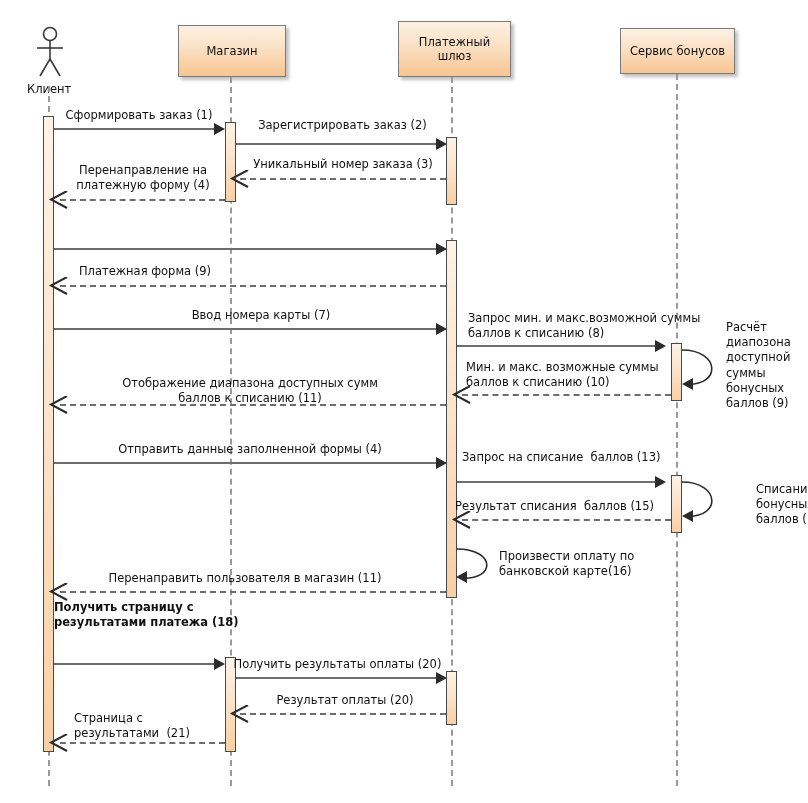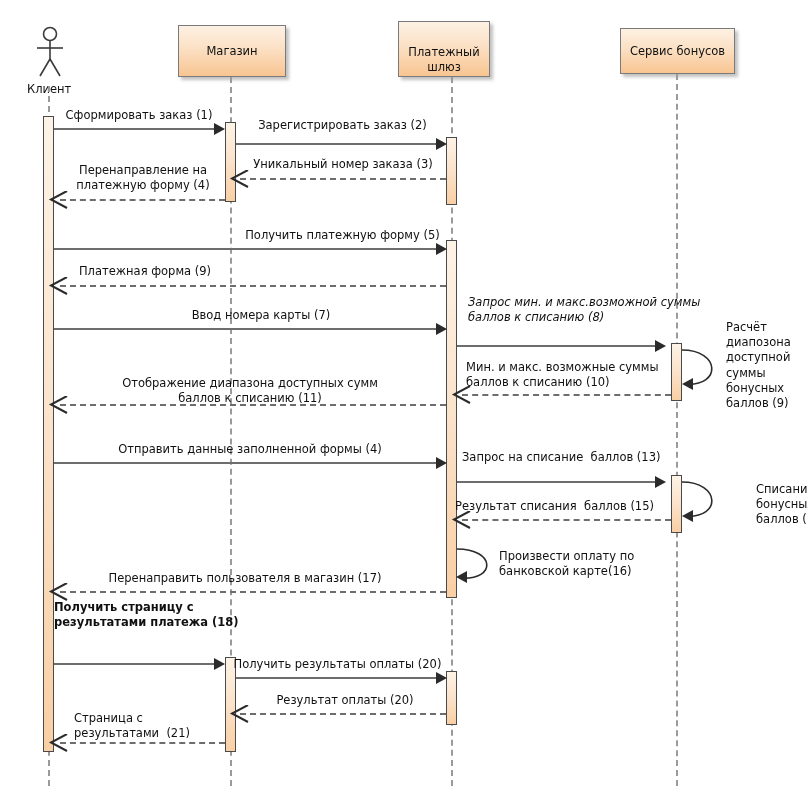--- a/index.html
+++ b/index.html
@@ -109,21 +109,21 @@
     <line x1="8" y1="22" x2="34" y2="22" stroke="#3a3a3a" stroke-width="1.6"></line>
     <line x1="21" y1="33" x2="11" y2="50" stroke="#3a3a3a" stroke-width="1.6"></line>
     <line x1="21" y1="33" x2="31" y2="50" stroke="#3a3a3a" stroke-width="1.6"></line>
   </svg>
   <div class="actor-label" style="left:27px; top:82px;">Клиент</div>
 
   <div class="participant" style="left:178px; top:25px; width:108px; height:52px;">
     <span>Магазин</span>
   </div>
 
-  <div class="participant" style="left:398px; top:21px; width:92px; height:56px; white-space:pre-line;align-items:flex-end;">
+  <div class="participant" style="left:398px; top:21px; width:113px; height:56px; white-space:pre-line;">
     <span style="white-space:pre-line;">Платежный
 шлюз</span>
   </div>
 
   <div class="participant" style="left:620px; top:28px; width:115px; height:46px;">
     <span>Сервис бонусов</span>
   </div>
 
   <div class="lifeline" style="left:48px;  top:86px;  height:700px;"></div>
   <div class="lifeline" style="left:230px; top:77px;  height:709px;"></div>
@@ -158,35 +158,34 @@
 
   <div class="msg dashed" style="left:60px; top:199px; width:165px;"></div>
   <svg class="openhead" style="left:48px; top:191px;" width="20" height="18">
     <polyline points="19,0 3,8.5 19,17" fill="none" stroke="#2b2b2b" stroke-width="2"></polyline>
   </svg>
   <div class="msg-label center" style="left:58px; top:163px; width:170px;">Перенаправление на
 платежную форму (4)</div>
 
   <div class="msg" style="left:54px; top:248px; width:389px;"></div>
   <div class="arrowhead solid-right" style="left:436px; top:243px;"></div>
-  <div class="msg-label center" style="left:240px; top:228px; width:205px;">Получить платежную форму (5)</div>
 
   <div class="msg dashed" style="left:60px; top:285px; width:386px;"></div>
   <svg class="openhead" style="left:48px; top:277px;" width="20" height="18">
     <polyline points="19,0 3,8.5 19,17" fill="none" stroke="#2b2b2b" stroke-width="2"></polyline>
   </svg>
   <div class="msg-label center" style="left:60px; top:264px; width:170px;">Платежная форма (9)</div>
 
   <div class="msg" style="left:54px; top:328px; width:389px;"></div>
   <div class="arrowhead solid-right" style="left:436px; top:323px;"></div>
   <div class="msg-label center" style="left:136px; top:308px; width:250px;">Ввод номера карты (7)</div>
 
   <div class="msg" style="left:457px; top:345px; width:204px;"></div>
   <div class="arrowhead solid-right" style="left:655px; top:340px;"></div>
-  <div class="msg-label left" style="left:468px; top:295px; width:270px;font-style:italic;">Запрос мин. и макс.возможной суммы
+  <div class="msg-label left" style="left:468px; top:311px; width:270px;">Запрос мин. и макс.возможной суммы
 баллов к списанию (8)</div>
 
   <svg class="selfloop" style="left:680px; top:346px;" width="48" height="46">
     <path d="M 2 4 C 40 4, 42 40, 6 38" fill="none" stroke="#2b2b2b" stroke-width="1.6"></path>
   </svg>
   <div class="arrowhead solid-left" style="left:682px; top:378px;"></div>
   <div class="selfcall-label" style="left:726px; top:320px; width:80px;">Расчёт
 диапозона
 доступной
 суммы
@@ -233,21 +232,21 @@
     <path d="M 2 3 C 40 3, 42 34, 6 32" fill="none" stroke="#2b2b2b" stroke-width="1.6"></path>
   </svg>
   <div class="arrowhead solid-left" style="left:456px; top:571px;"></div>
   <div class="selfcall-label" style="left:499px; top:549px; width:150px;">Произвести оплату по
 банковской карте(16)</div>
 
   <div class="msg dashed" style="left:60px; top:591px; width:386px;"></div>
   <svg class="openhead" style="left:48px; top:583px;" width="20" height="18">
     <polyline points="19,0 3,8.5 19,17" fill="none" stroke="#2b2b2b" stroke-width="2"></polyline>
   </svg>
-  <div class="msg-label center" style="left:80px; top:571px; width:330px;">Перенаправить пользователя в магазин (17)</div>
+  <div class="msg-label center" style="left:80px; top:571px; width:330px;">Перенаправить пользователя в магазин (11)</div>
 
   <div class="msg" style="left:54px; top:663px; width:168px;"></div>
   <div class="arrowhead solid-right" style="left:214px; top:658px;"></div>
   <div class="msg-label left" style="left:54px; top:600px; width:200px;font-weight:bold;">Получить страницу с
 результатами платежа (18)</div>
 
   <div class="msg" style="left:236px; top:677px; width:207px;"></div>
   <div class="arrowhead solid-right" style="left:436px; top:672px;"></div>
   <div class="msg-label center" style="left:230px; top:657px; width:215px;">Получить результаты оплаты (20)</div>
 

